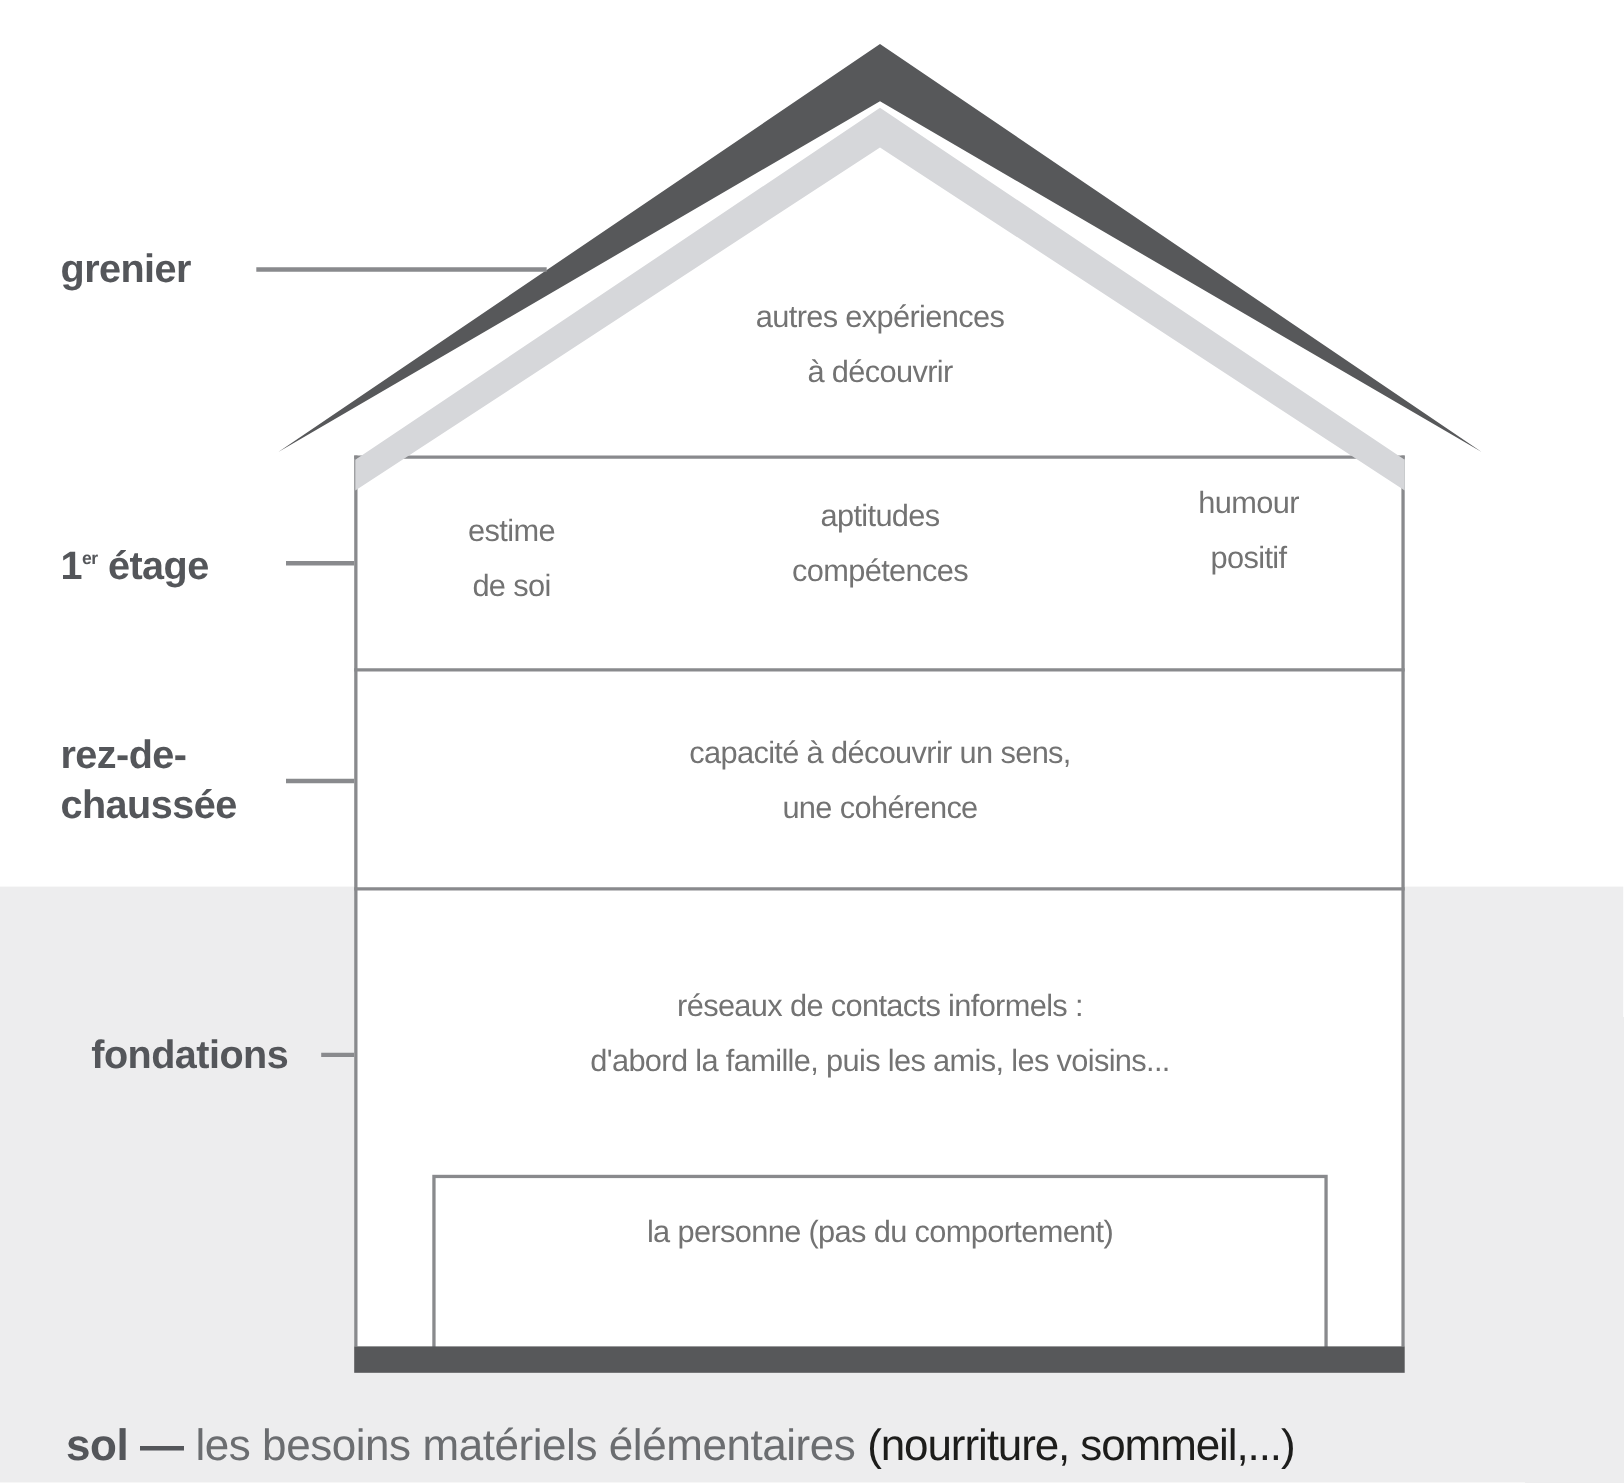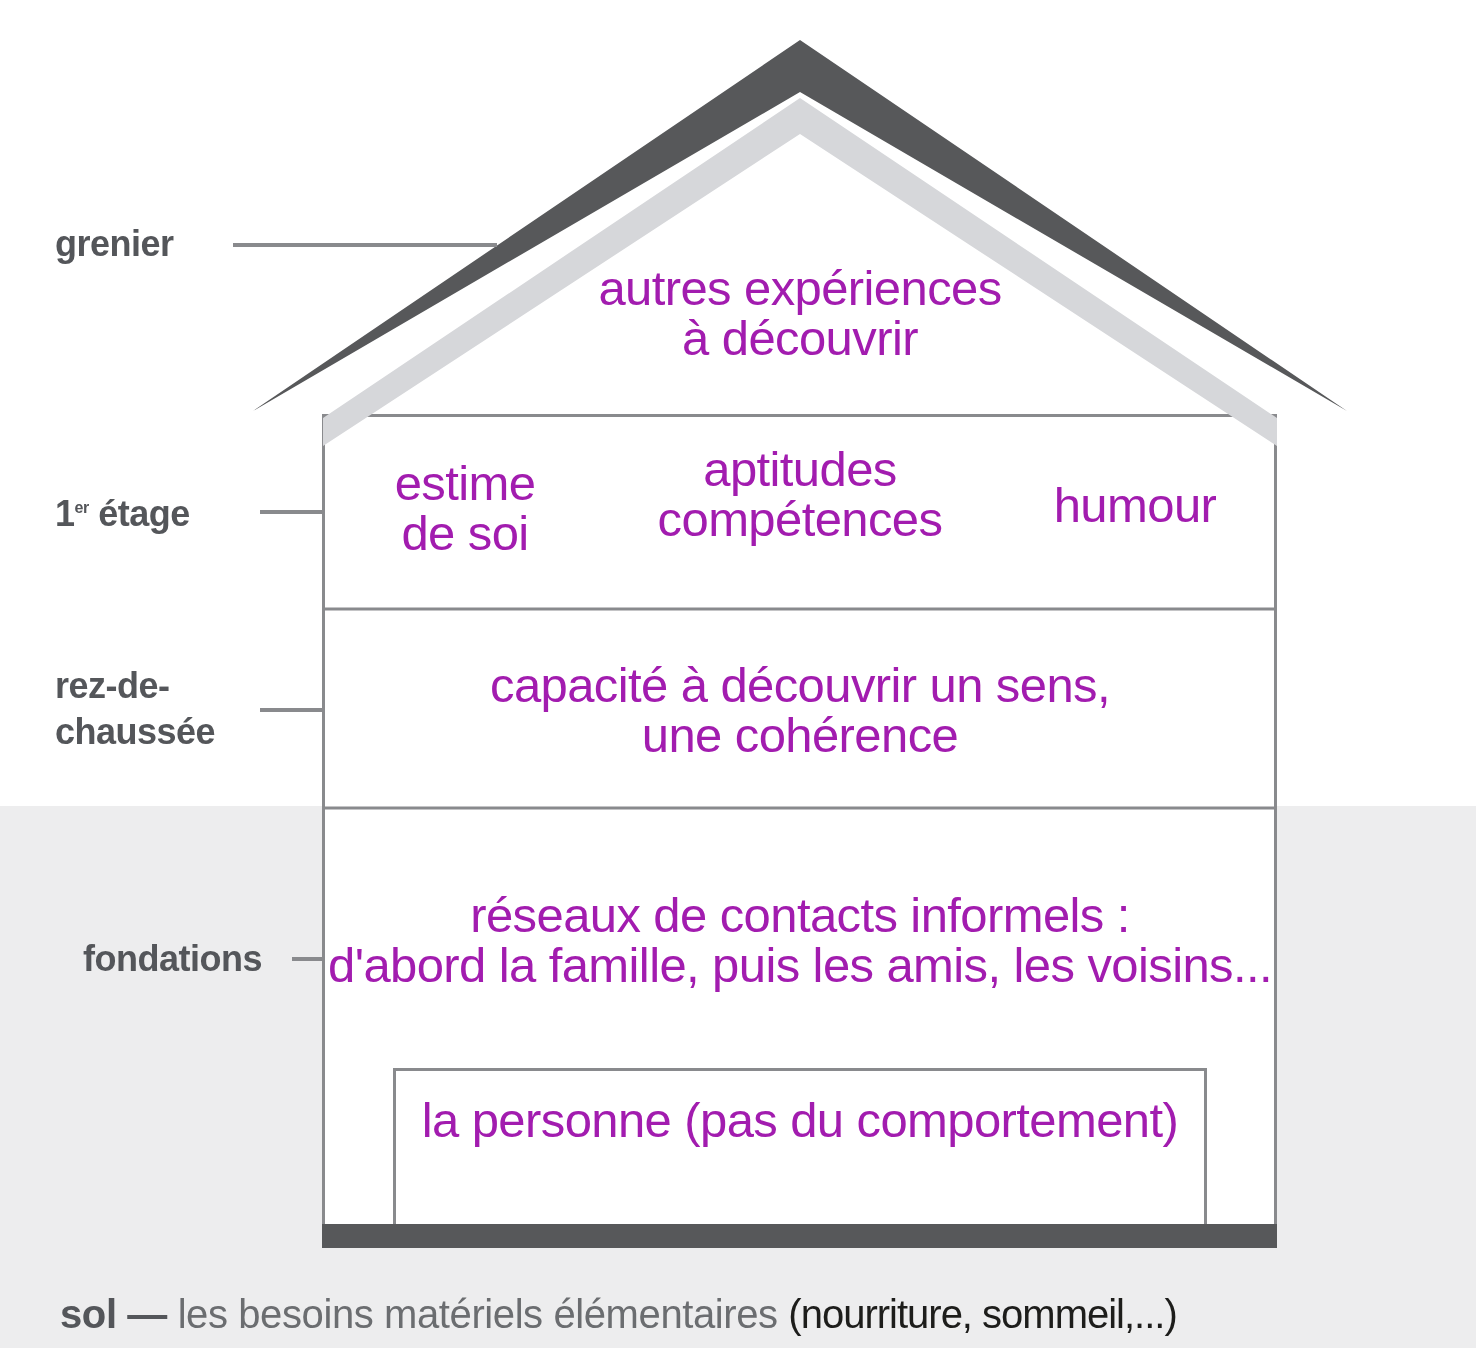--- a/index.html
+++ b/index.html
@@ -10,22 +10,22 @@
     background:#ffffff;
     font-family:"Liberation Sans", sans-serif;
   }
   .sol-band{
     position:absolute;left:0;top:806px;width:1476px;height:542px;
   }
   svg.scene{position:absolute;left:0;top:0;}
   .txt{
     position:absolute;
     text-align:center;
-    color:#a21caf;
-    font-size:49px;
+    color:#737373;
+    font-size:28px;
     line-height:50px;
     letter-spacing:-0.6px;
     white-space:nowrap;
   }
   .txt span{display:block;}
   .side-label{
     position:absolute;
     left:55px;
     color:#54565a;
     font-weight:bold;
@@ -100,22 +100,23 @@
   </div>
 
   <div class="txt" style="left:340px;top:458px;width:250px;">
     <span>estime</span>
     <span>de soi</span>
   </div>
   <div class="txt" style="left:650px;top:444px;width:300px;">
     <span>aptitudes</span>
     <span>compétences</span>
   </div>
-  <div class="txt" style="left:1010px;top:480px;width:250px;">
+  <div class="txt" style="left:1010px;top:432px;width:250px;">
     <span>humour</span>
+    <span>positif</span>
   </div>
 
   <div class="txt" style="left:450px;top:660px;width:700px;">
     <span>capacité à découvrir un sens,</span>
     <span>une cohérence</span>
   </div>
 
   <div class="txt" style="left:320px;top:890px;width:960px;">
     <span>réseaux de contacts informels :</span>
     <span>d'abord la famille, puis les amis, les voisins...</span>

